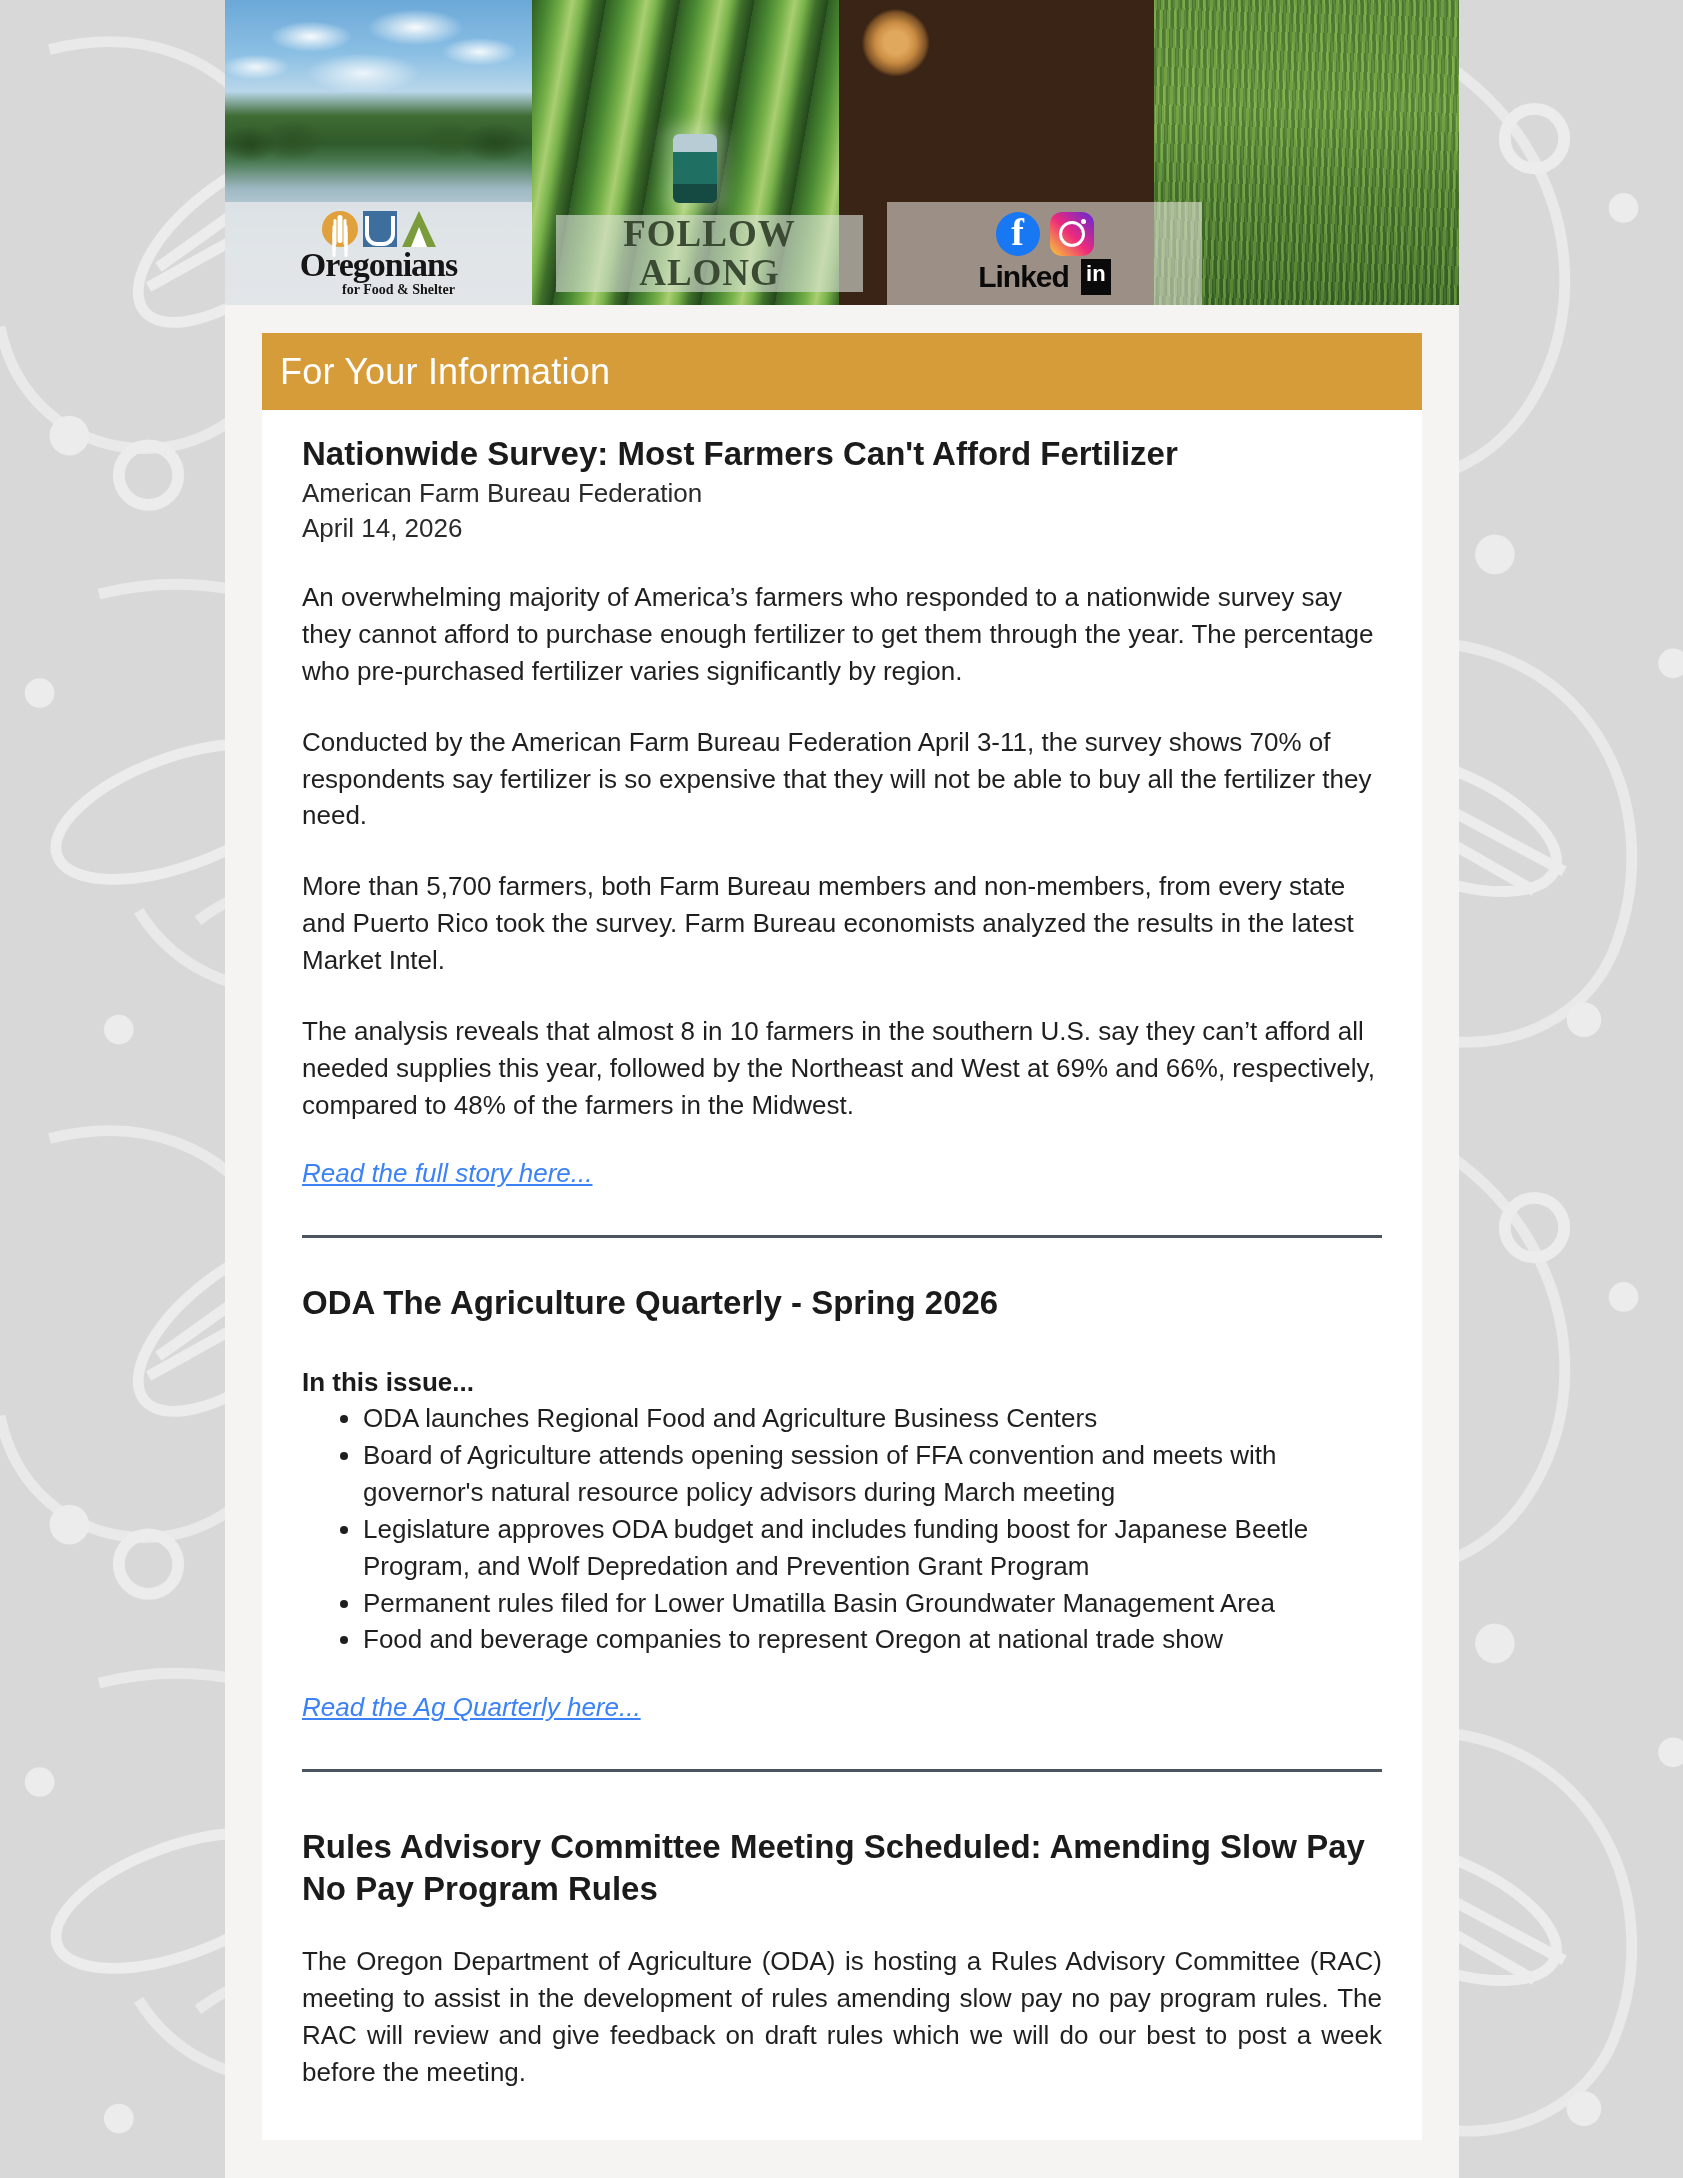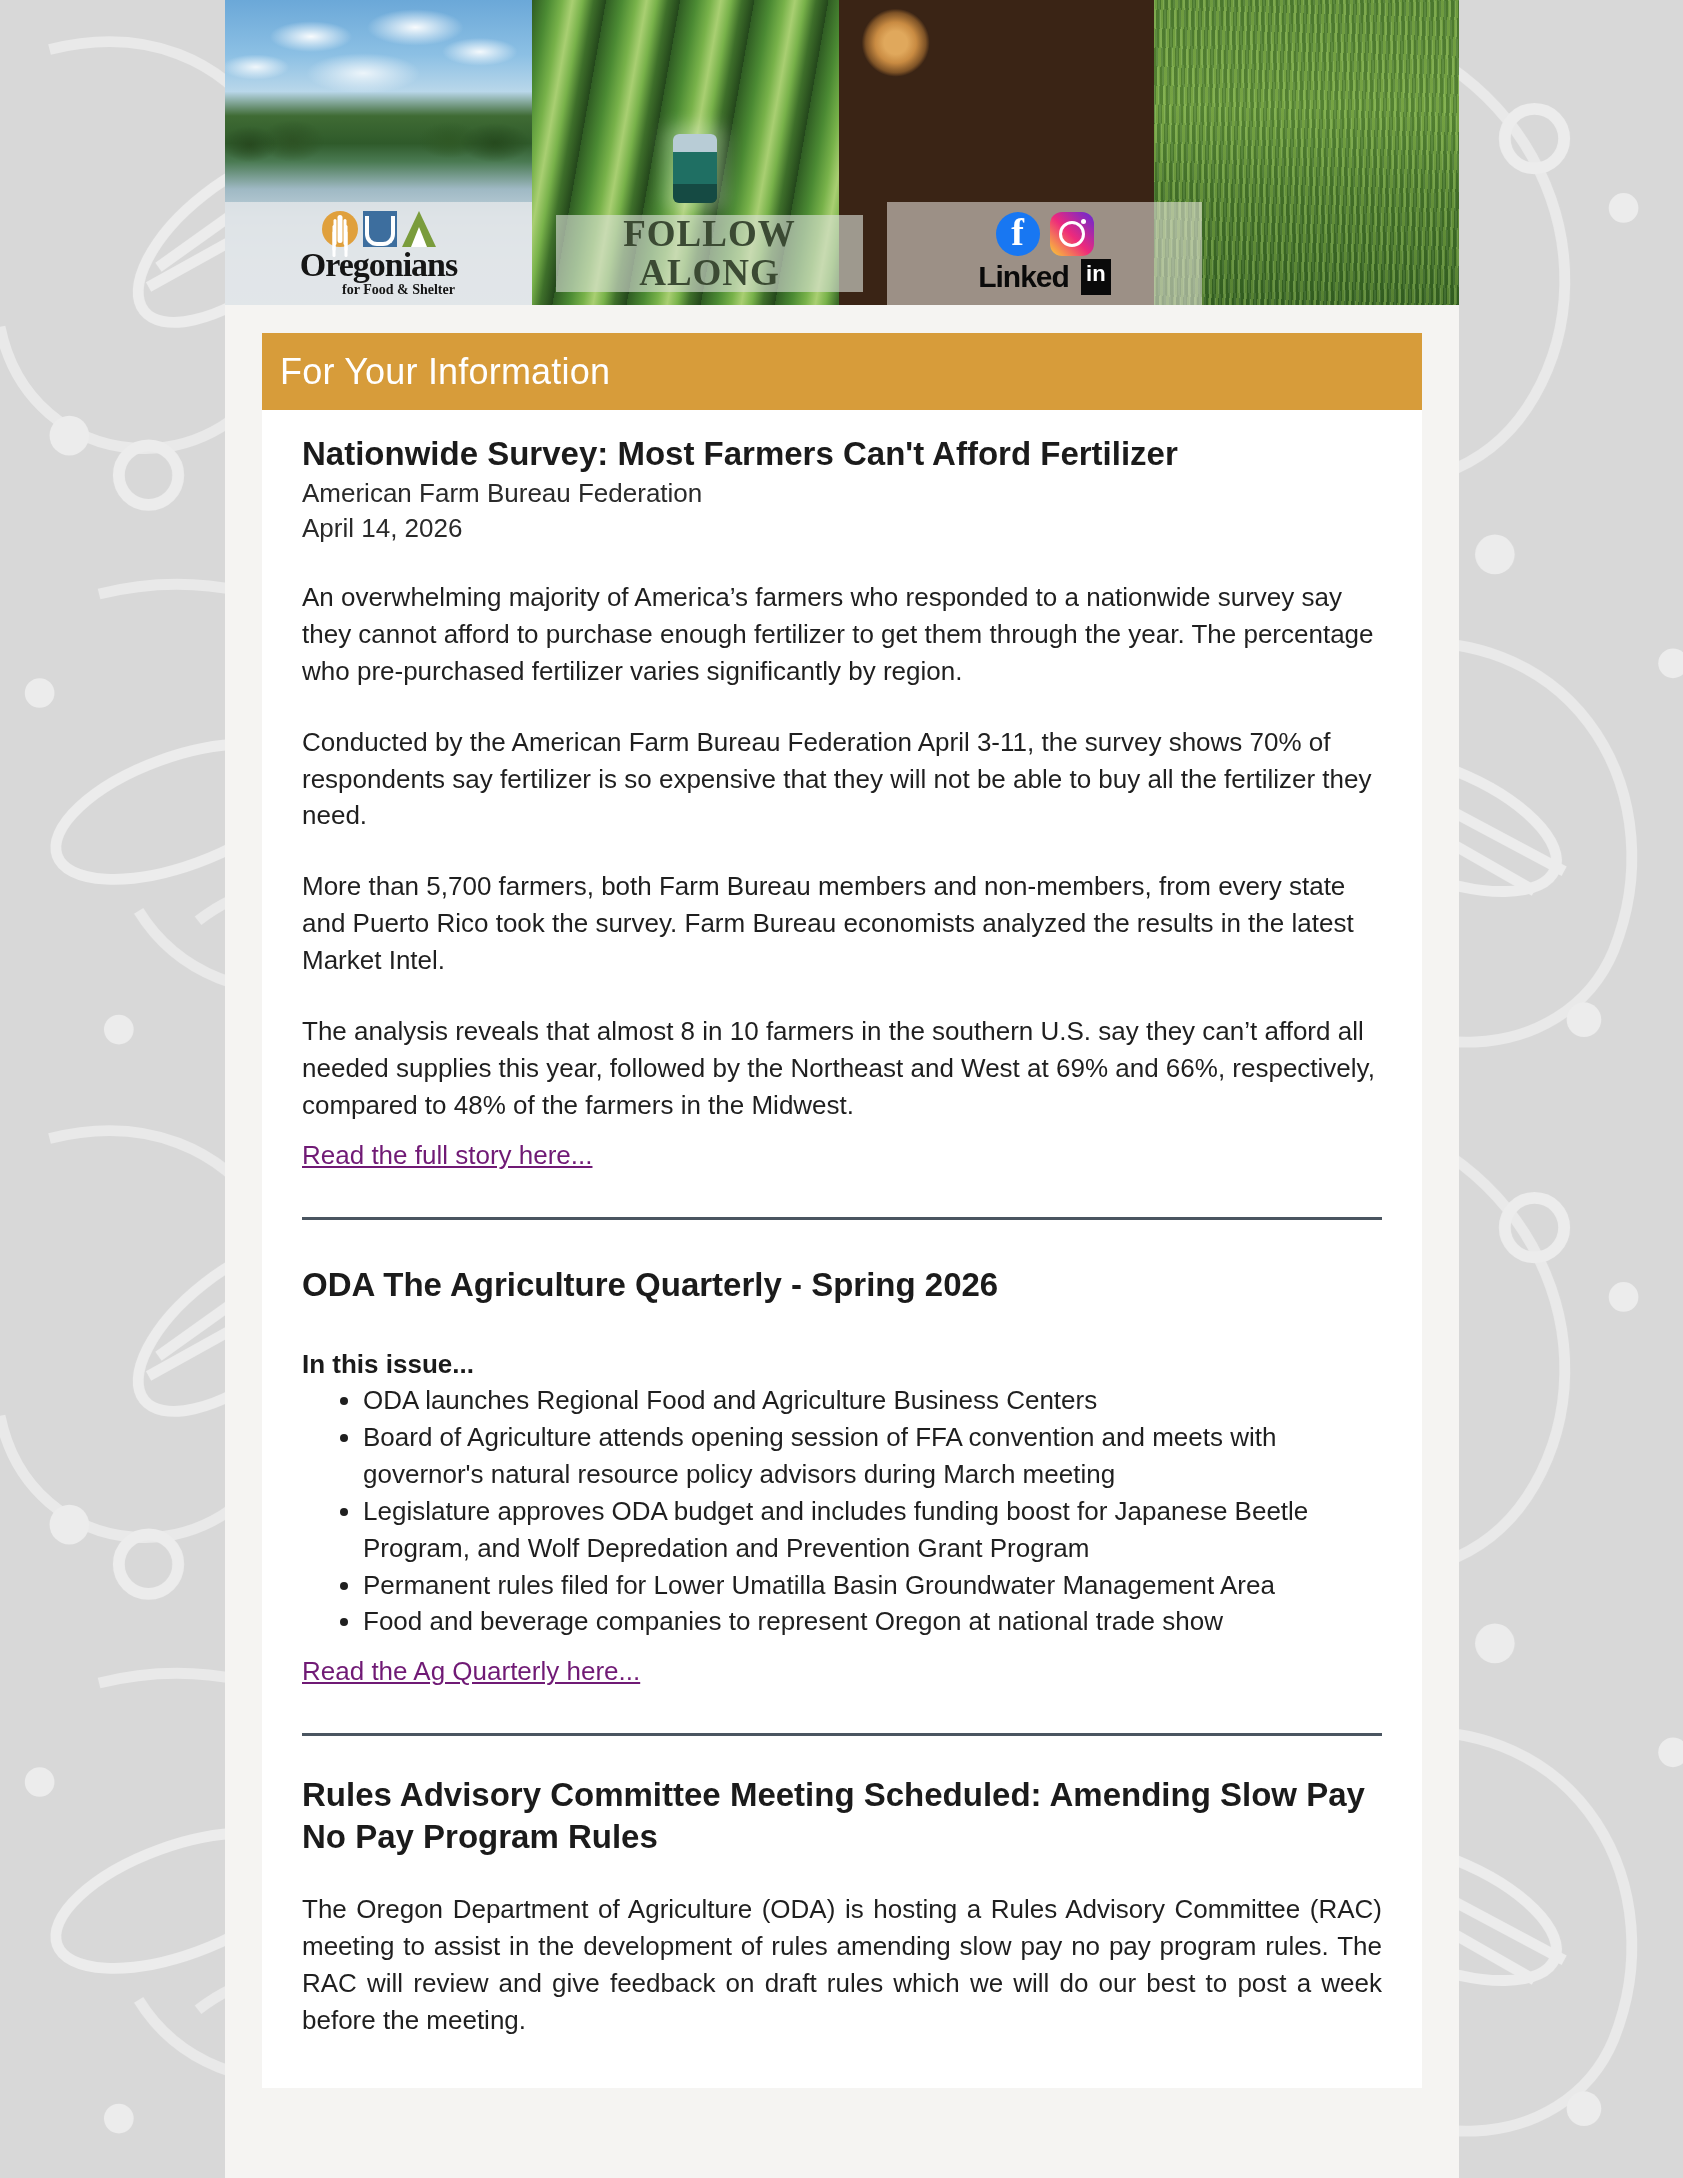--- a/index.html
+++ b/index.html
@@ -242,41 +242,41 @@
     font-size:33px;font-weight:bold;color:#1b1b1b;margin:0 0 2px 0;line-height:1.22;
   }
   .art-meta{
     font-size:26px;color:#2a2a2a;line-height:1.32;margin:0;
   }
   .art-p{
     font-size:26px;color:#1f1f1f;line-height:1.42;margin:34px 0 0 0;
   }
   .art-p.justify{text-align:justify;}
   .art-link{
-    display:inline-block;margin-top:16px;
-    font-size:26px;color:#701a75;text-decoration:underline;
+    display:inline-block;margin-top:34px;
+    font-size:26px;color:#3b82f6;text-decoration:underline;font-style:italic;
   }
   .rule{
     border:0;border-top:3px solid #4a5560;
     margin:46px 0 0 0;
   }
   .sec2-title{
     font-size:33px;font-weight:bold;color:#1b1b1b;margin:44px 0 0 0;line-height:1.25;
   }
   .issue-label{
     font-size:26px;font-weight:bold;color:#1b1b1b;margin:44px 0 0 0;
   }
   ul.issue-list{
     margin:2px 0 0 0;padding-left:61px;
   }
   ul.issue-list li{
     font-size:26px;color:#1f1f1f;line-height:1.42;margin:0;
   }
   .sec3-title{
-    font-size:33px;font-weight:bold;color:#1b1b1b;margin:38px 0 0 0;line-height:1.25;
+    font-size:33px;font-weight:bold;color:#1b1b1b;margin:54px 0 0 0;line-height:1.25;
   }
 </style>
 </head>
 <body>
 
 <div id="bg-pattern">
   <svg xmlns="http://www.w3.org/2000/svg" viewBox="0 0 340 440" preserveAspectRatio="none">
     <defs>
       <pattern id="floral" x="0" y="0" width="170" height="220" patternUnits="userSpaceOnUse">
         <rect width="170" height="220" fill="#d8d8d8"></rect>

